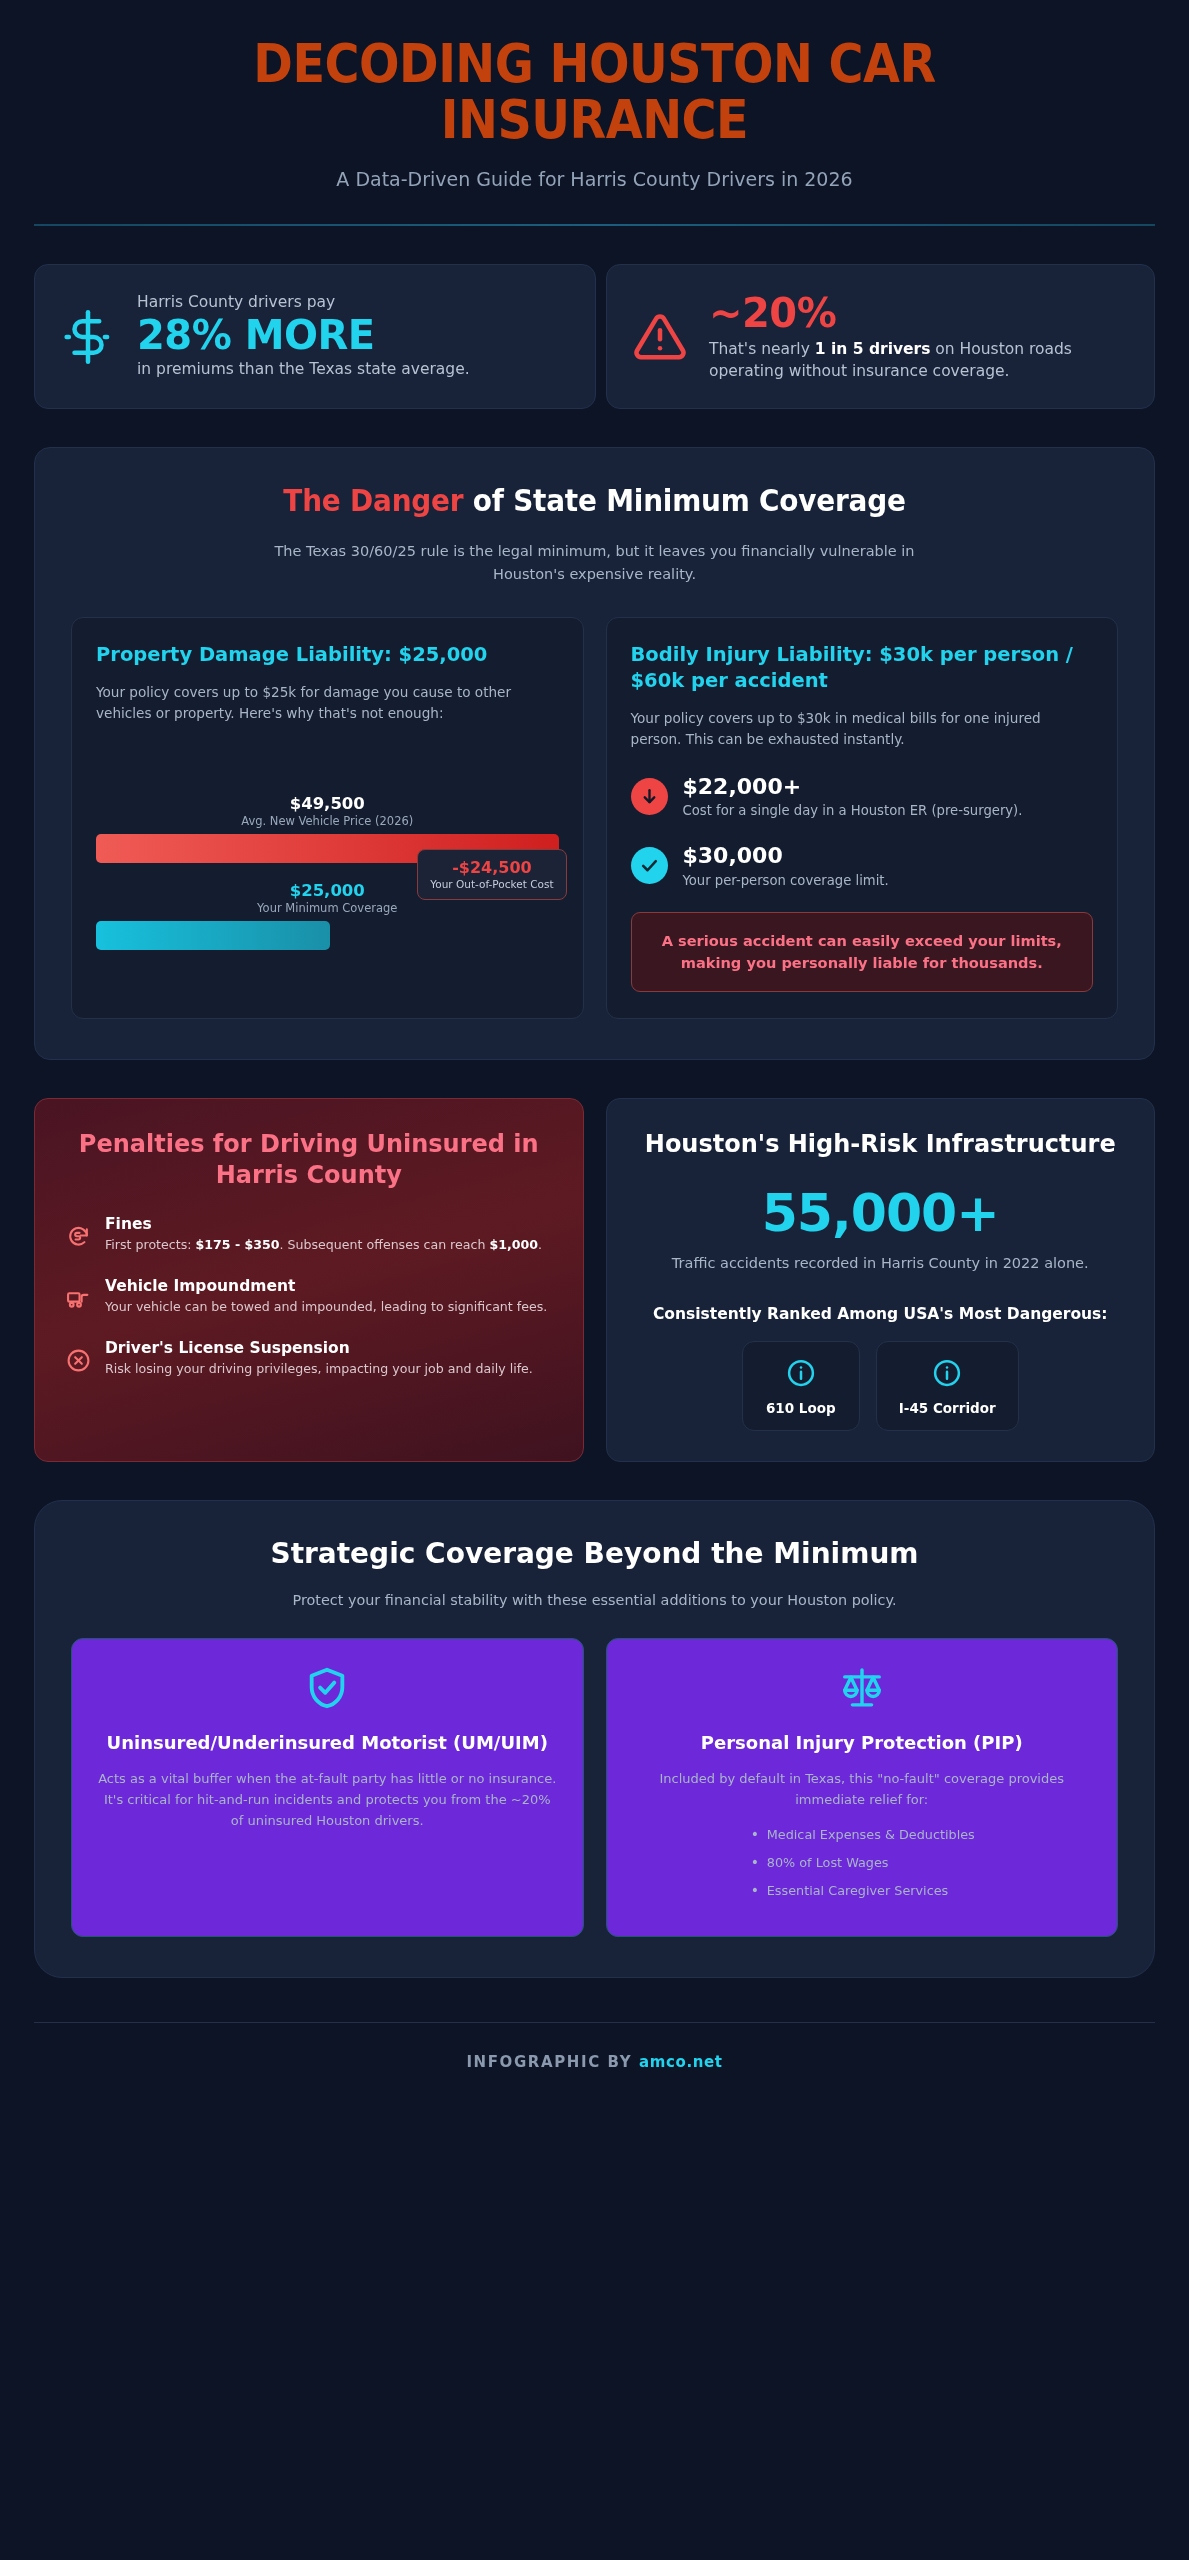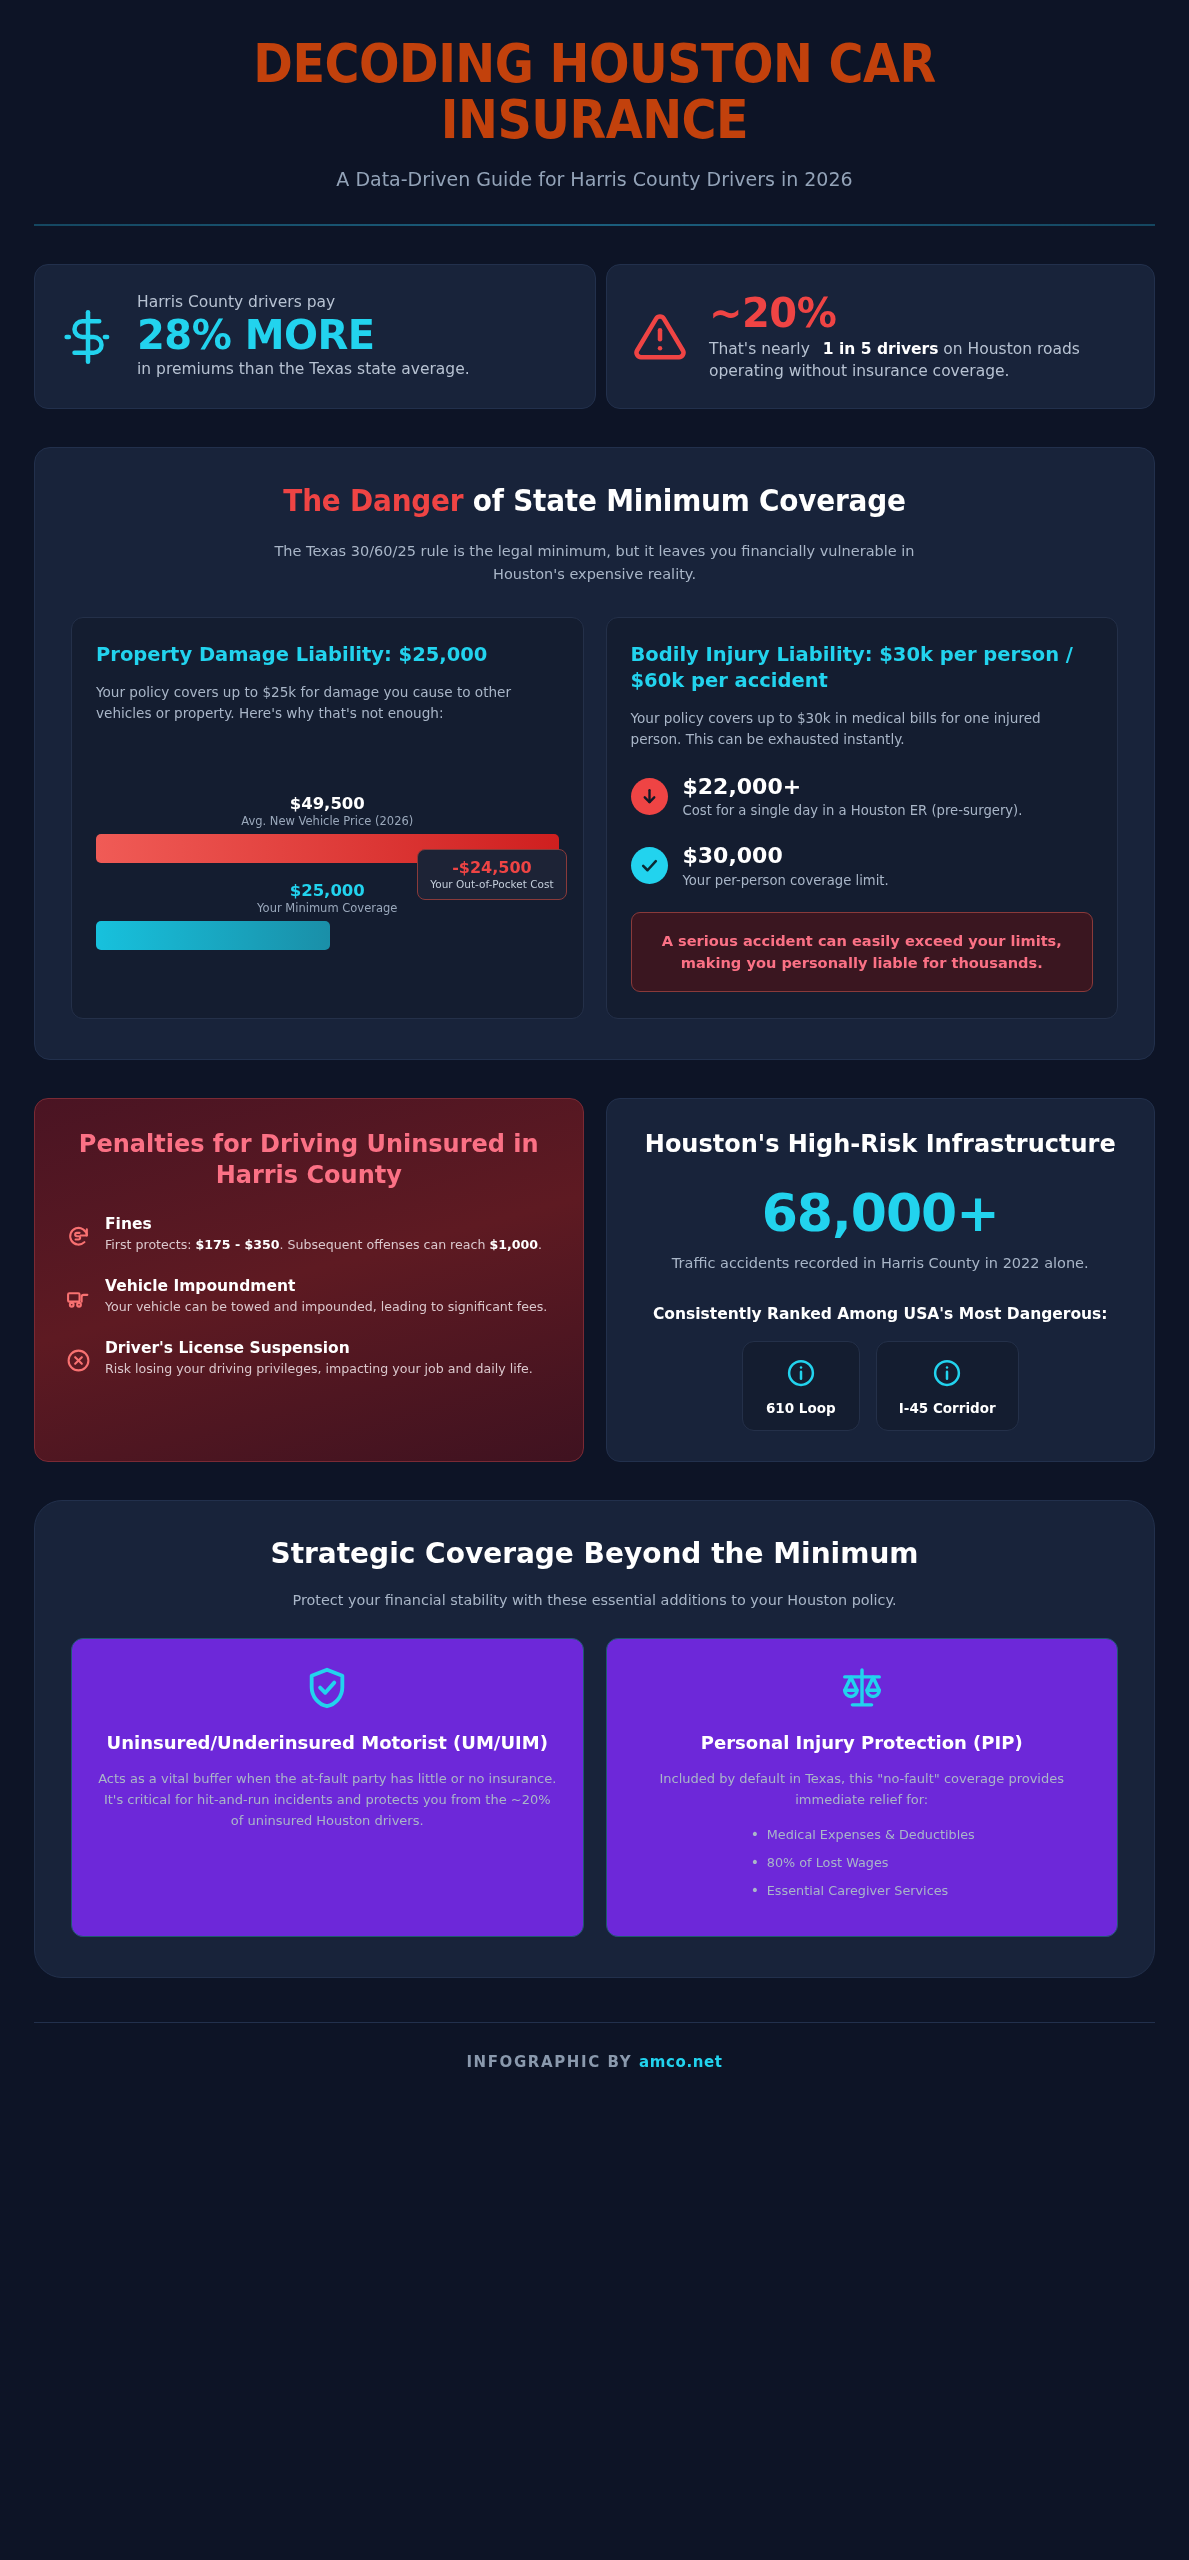--- a/index.html
+++ b/index.html
@@ -63,21 +63,21 @@
   .stat-pre { font-size: 15.5px; color: #b7c2d2; margin-bottom: 2px; }
   .stat-big-cyan {
     font-size: 40px; font-weight: 700; color: #22d3ee; line-height: 1.12;
     letter-spacing: -0.5px;
   }
   .stat-big-red {
     font-size: 40px; font-weight: 700; color: #ef4444; line-height: 1.12;
     letter-spacing: -0.5px; margin-bottom: 2px;
   }
   .stat-post { font-size: 15.5px; color: #b7c2d2; line-height: 1.42; }
-  .stat-post b { color: #ffffff; font-weight: 700; margin-left: 8px; }
+  .stat-post b { color: #ffffff; font-weight: 700; }
 
   
   .danger-section {
     margin-top: 38px;
     background: #18233a;
     border: 1px solid #22304c;
     border-radius: 16px;
     padding: 34px 36px 40px 36px;
   }
   .sect-title {
@@ -392,21 +392,21 @@
         </div>
         <div>
           <div class="pen-h">Driver's License Suspension</div>
           <div class="pen-p">Risk losing your driving privileges, impacting your job and daily life.</div>
         </div>
       </div>
     </div>
 
     <div class="infra-card">
       <div class="infra-title">Houston's High-Risk Infrastructure</div>
-      <div class="infra-big">68,000+</div>
+      <div class="infra-big">55,000+</div>
       <div class="infra-cap">Traffic accidents recorded in Harris County in 2022 alone.</div>
       <div class="infra-rank">Consistently Ranked Among USA's Most Dangerous:</div>
       <div class="road-row">
         <div class="road-badge">
           <div>
             <svg width="30" height="30" viewBox="0 0 24 24" fill="none" stroke="#22d3ee" stroke-width="2" stroke-linecap="round" stroke-linejoin="round">
               <circle cx="12" cy="12" r="9.5"></circle>
               <line x1="12" y1="11" x2="12" y2="16.5"></line>
               <line x1="12" y1="7.6" x2="12.01" y2="7.6"></line>
             </svg>

